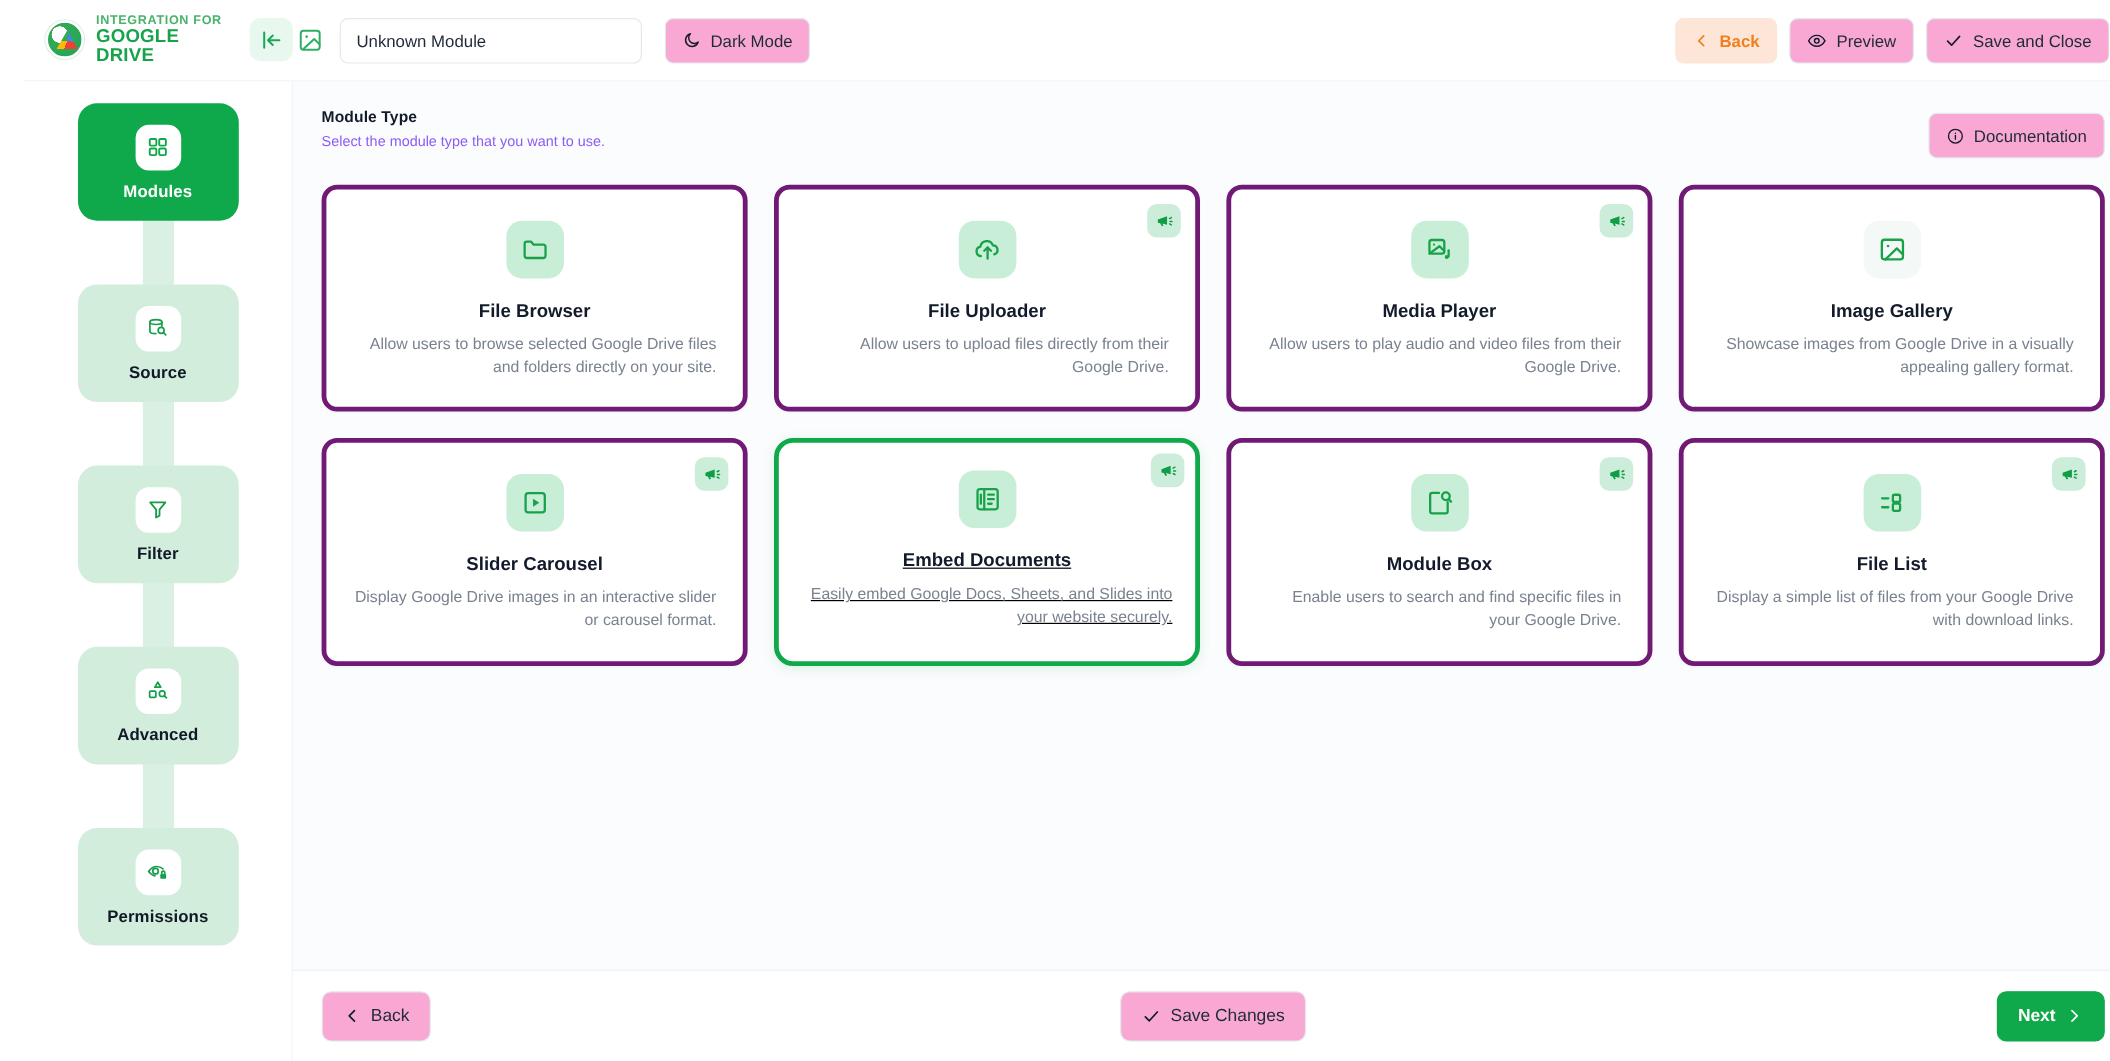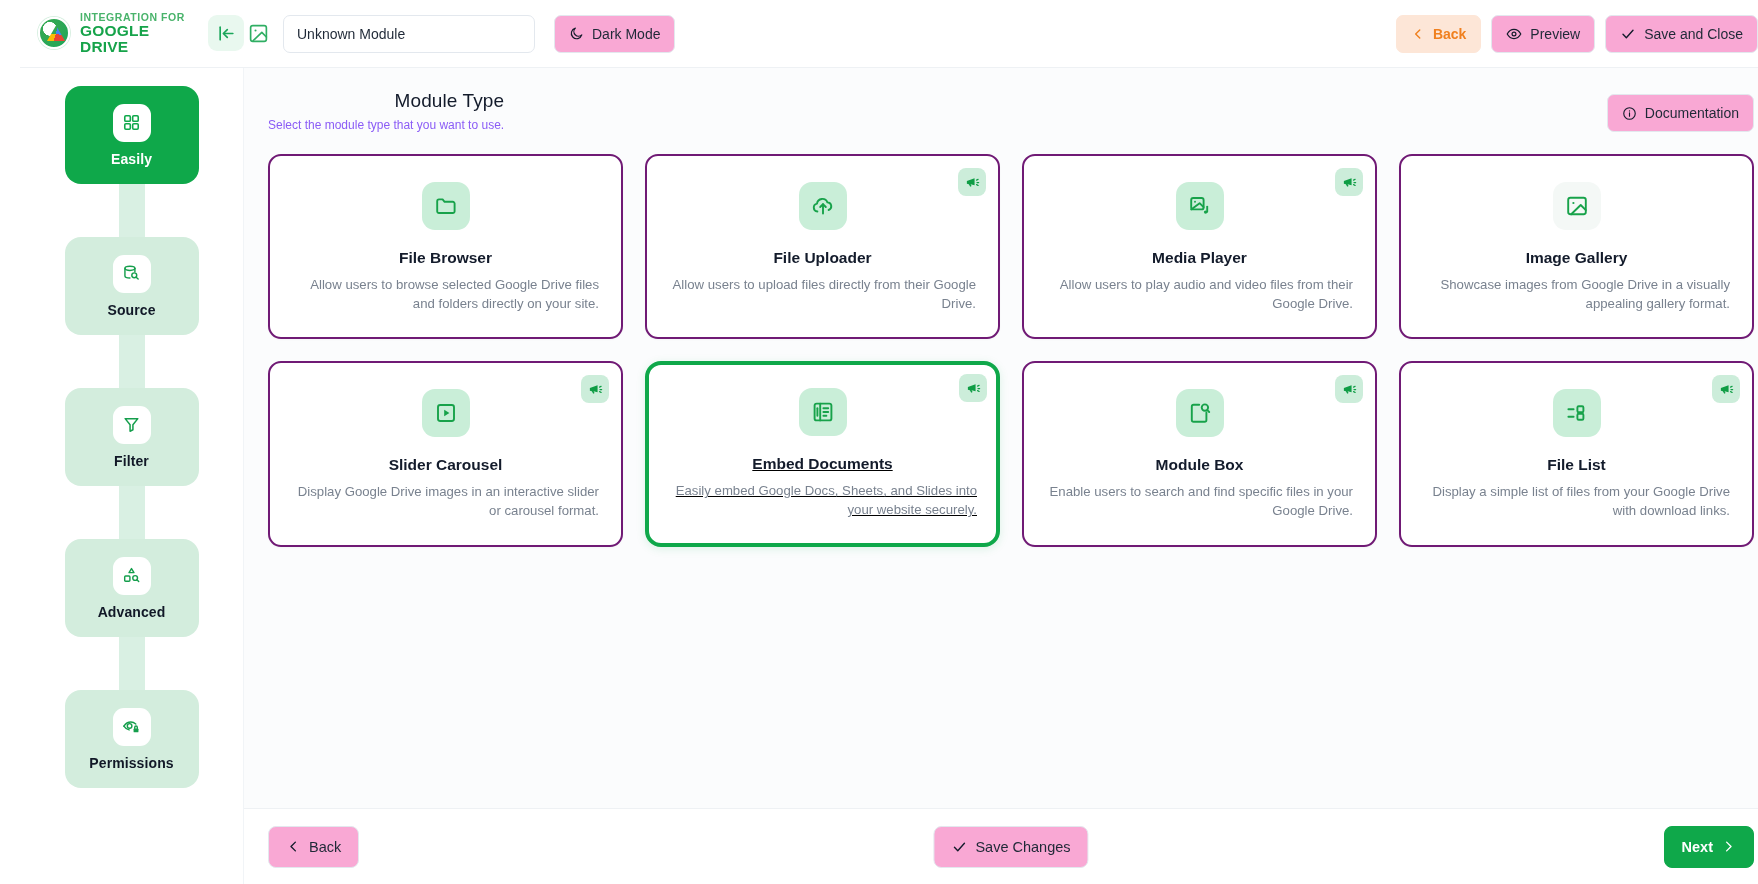--- a/index.html
+++ b/index.html
@@ -157,40 +157,39 @@
   .main {
     flex: 1; min-width: 0;
     display: flex; flex-direction: column;
     background: #fbfcfd;
     padding: 0;
   }
   .main-scroll { flex: 1; padding: 22px 24px 0 24px; min-height: 0; overflow: hidden; }
 
   .page-head { display: flex; align-items: flex-start; }
   .page-title {
-    font-size: 19px; font-weight: 400; color: #131b2b;
+    font-size: 13px; font-weight: 700; color: #131b2b;
     letter-spacing: .1px;
-    text-align: right;
   }
   .page-sub {
     margin-top: 6px;
     font-size: 12px; color: #8b5cf6;
   }
   .doc-btn { margin-left: auto; margin-top: 4px; }
 
   .grid {
     margin-top: 22px;
     display: grid;
     grid-template-columns: repeat(4, 1fr);
     gap: 22px 22px;
   }
   .card {
     position: relative;
     background: #ffffff;
-    border: 2px solid #701a75;
+    border: 4px solid #701a75;
     border-radius: 13px;
     min-height: 172px;
     padding: 26px 22px 24px;
     display: flex; flex-direction: column; align-items: center;
     cursor: pointer;
     box-shadow: 0 1px 2px rgba(17,24,39,.03);
   }
   .card.selected {
     border: 4px solid #0fa84a;
     border-radius: 16px;
@@ -316,21 +315,21 @@
 
         <div class="step active">
           <span class="step-icon">
             <svg width="19" height="19" viewBox="0 0 24 24" fill="none" stroke="#0fa84a" stroke-width="2" stroke-linecap="round" stroke-linejoin="round">
               <rect x="3.5" y="3.5" width="7" height="7" rx="1.4"></rect>
               <rect x="13.5" y="3.5" width="7" height="7" rx="1.4"></rect>
               <rect x="3.5" y="13.5" width="7" height="7" rx="1.4"></rect>
               <rect x="13.5" y="13.5" width="7" height="7" rx="1.4"></rect>
             </svg>
           </span>
-          <span class="step-label">Easily</span>
+          <span class="step-label">Modules</span>
         </div>
 
         <div class="step">
           <span class="step-icon">
             <svg width="19" height="19" viewBox="0 0 24 24" fill="none" stroke="#159e4c" stroke-width="1.8" stroke-linecap="round" stroke-linejoin="round">
               <ellipse cx="10" cy="5.5" rx="6.3" ry="2.6"></ellipse>
               <path d="M3.7 5.5v9.6c0 1.4 2.8 2.6 6.3 2.6"></path>
               <path d="M16.3 5.5v4.2"></path>
               <circle cx="15.5" cy="14.3" r="3.1"></circle>
               <path d="M17.9 16.7L20.4 19"></path>

